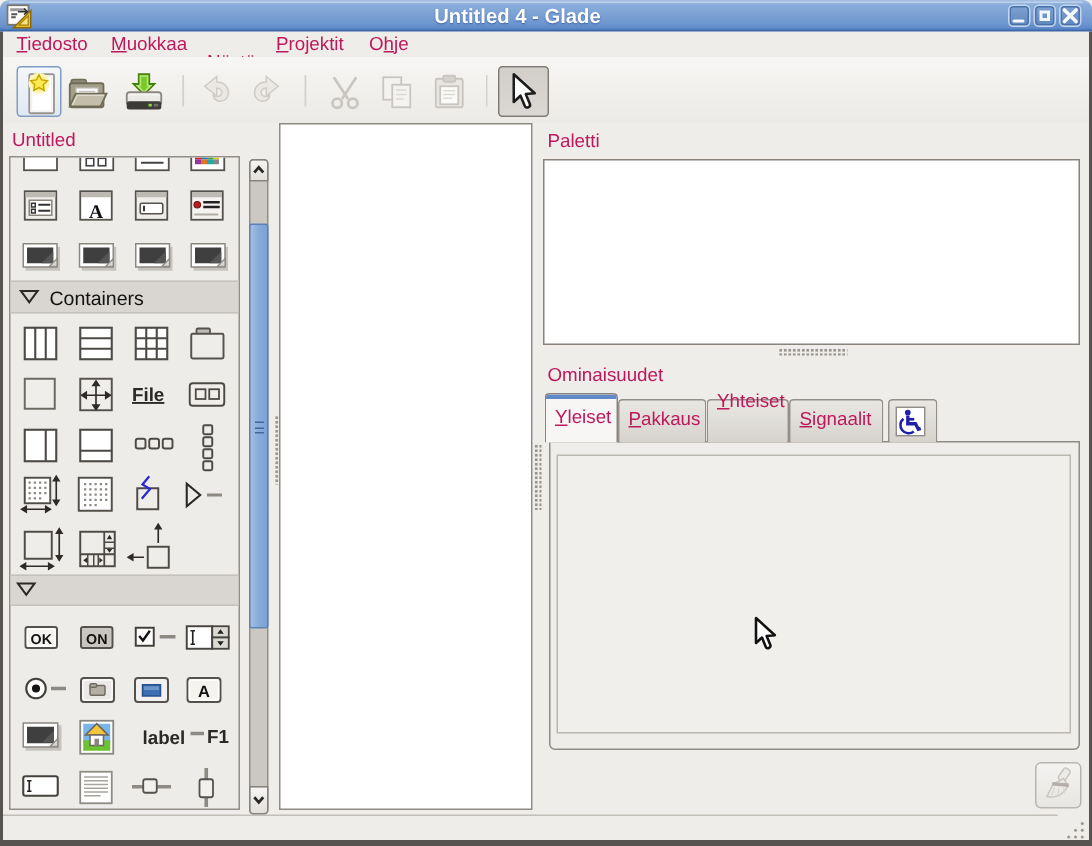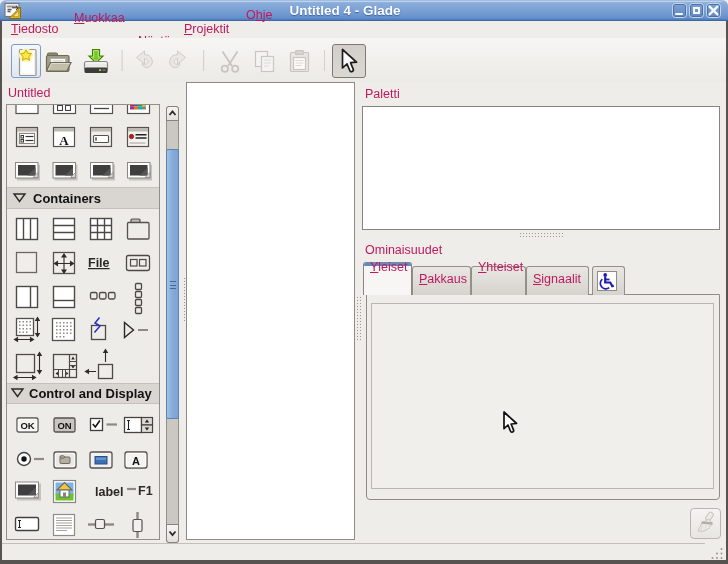--- a/index.html
+++ b/index.html
@@ -32,24 +32,24 @@
 <div class="a" style="left:688.5px;top:3px;width:15px;height:14.5px;border-radius:3.5px;border:1px solid #c3d5ec;background:linear-gradient(#7fa2d1,#5e87c0);box-shadow:inset 0 0 0 1px #4a72a8">
     <div class="a" style="left:3px;top:2.8px;width:7.2px;height:7.2px;border:2px solid #f4f7fb"></div>
   </div>
 <div class="a" style="left:705.5px;top:3px;width:15px;height:14.5px;border-radius:3.5px;border:1px solid #c3d5ec;background:linear-gradient(#7fa2d1,#5e87c0);box-shadow:inset 0 0 0 1px #4a72a8">
   <svg width="13" height="13" style="position:absolute;left:0;top:0">
       <path d="M2.6 2.6L10.4 10.4M10.4 2.6L2.6 10.4" stroke="#f4f7fb" stroke-width="2.4" stroke-linecap="round"></path>
     </svg>
 </div>
 
 <div class="a lbl" style="left:11px;top:22px"><u>T</u>iedosto</div>
-<div class="a lbl" style="left:74px;top:11px"><u>M</u>uokkaa</div>
+<div class="a lbl" style="left:74px;top:22px"><u>M</u>uokkaa</div>
 <div class="a lbl" style="left:138px;top:34px"><u>N</u>äytä</div>
 <div class="a lbl" style="left:184px;top:22px"><u>P</u>rojektit</div>
-<div class="a lbl" style="left:246px;top:8px">O<u>h</u>je</div>
+<div class="a lbl" style="left:246px;top:22px">O<u>h</u>je</div>
 
 <div class="a" style="left:2px;top:38px;width:724px;height:44px;background:linear-gradient(#f7f6f4,#eceae6)"></div>
 
 <div class="a" style="left:11px;top:44px;width:30px;height:34px;border:1px solid #7e9cc4;border-radius:3px;background:linear-gradient(#f4f7fb,#dfe8f3)"></div>
 <svg class="a" style="left:0;top:38px" width="728" height="44" viewBox="0 0 728 44">
 
   <g>
     <rect x="19.5" y="11.5" width="16.5" height="26" fill="#fff" stroke="#98948d" stroke-width="1.2" rx="1"></rect>
     <rect x="21" y="13" width="13.5" height="23" fill="none" stroke="#f2f1ee" stroke-width="1"></rect>
     <circle cx="26" cy="17.5" r="7" fill="#fdf6b4"></circle>
@@ -114,23 +114,22 @@
   <path d="M3.5 1.5 L3.5 20 L8 15.8 L10.8 22.5 Q11.5 24.2 13.2 23.5 Q14.9 22.8 14.2 21.1 L11.5 14.7 L17.5 14.2 Z" fill="#fdfdfd" stroke="#1c1c1c" stroke-width="1.7" stroke-linejoin="round"></path>
 </svg>
 
 <div class="a" style="left:323.5px;top:50px;width:1.2px;height:21px;background:#d5d1cc"></div>
 
 <div class="a lbl" style="left:8px;top:85.5px">Untitled</div>
 
 <div class="a" style="left:6px;top:104px;width:154px;height:436px;border:1px solid #928e88;background:#eeece9;overflow:hidden">
 
   <div class="a" style="left:0;top:82px;width:152px;height:22px;background:#d9d6d1;border-top:1px solid #c5c2bd;border-bottom:1px solid #c5c2bd"></div>
-  <div class="a" style="left:26px;top:86px;font-weight:bold;font-size:13px;color:#111">Containers</div>
+  <div class="a" style="left:26px;top:86px;font-weight:normal;font-size:13px;color:#111">Containers</div>
   <div class="a" style="left:0;top:278px;width:152px;height:21px;background:#d9d6d1;border-top:1px solid #c5c2bd;border-bottom:1px solid #c5c2bd"></div>
-  <div class="a" style="left:22px;top:281px;font-weight:bold;font-size:13px;color:#111">Control and Display</div>
   <svg class="a" style="left:0;top:0" width="154" height="436" viewBox="7 105 154 436">
 
     <polygon points="14,194 25,194 19.5,201.5" fill="none" stroke="#2b2926" stroke-width="1.4"></polygon>
     <polygon points="12,389 23,389 17.5,396.5" fill="none" stroke="#2b2926" stroke-width="1.4"></polygon>
 
     <g>
       <rect x="16" y="93.5" width="22" height="20" fill="#fff" stroke="#55524e" stroke-width="1.2"></rect>
       <rect x="53.5" y="93.5" width="22" height="20" fill="#fff" stroke="#55524e" stroke-width="1.2"></rect>
       <rect x="57.5" y="105.5" width="5" height="5" fill="none" stroke="#444" stroke-width="1.1"></rect>
       <rect x="65.5" y="105.5" width="5" height="5" fill="none" stroke="#444" stroke-width="1.1"></rect>
@@ -423,21 +422,21 @@
 <div class="a" style="left:371px;top:303px;width:343px;height:186px;background:#f1efec;border:1px solid #bab6b0"></div>
 
 <div class="a" style="left:412px;top:265.5px;width:59px;height:29.5px;background:linear-gradient(#e9e7e3,#d6d3cd);border:1px solid #948f89;border-bottom:none;border-radius:3px 3px 0 0"></div>
 <div class="a" style="left:471px;top:265.5px;width:55px;height:29.5px;background:linear-gradient(#e9e7e3,#d6d3cd);border:1px solid #948f89;border-bottom:none;border-radius:3px 3px 0 0"></div>
 <div class="a" style="left:526px;top:265.5px;width:63px;height:29.5px;background:linear-gradient(#e9e7e3,#d6d3cd);border:1px solid #948f89;border-bottom:none;border-radius:3px 3px 0 0"></div>
 <div class="a" style="left:592px;top:265.5px;width:33px;height:29.5px;background:linear-gradient(#e9e7e3,#d6d3cd);border:1px solid #948f89;border-bottom:none;border-radius:3px 3px 0 0"></div>
 
 <div class="a" style="left:363px;top:262px;width:49px;height:33px;background:#f7f6f4;border:1px solid #8a857e;border-bottom:none;border-radius:3px 3px 0 0;overflow:hidden">
   <div class="a" style="left:0;top:0;width:49px;height:3px;background:#5f89c7"></div>
 </div>
-<div class="a lbl" style="left:370px;top:260px"><u>Y</u>leiset</div>
+<div class="a lbl" style="left:370px;top:271px"><u>Y</u>leiset</div>
 <div class="a lbl" style="left:419px;top:272px"><u>P</u>akkaus</div>
 <div class="a lbl" style="left:478px;top:260px"><u>Y</u>hteiset</div>
 <div class="a lbl" style="left:533px;top:272px"><u>S</u>ignaalit</div>
 
 <div class="a" style="left:597px;top:271px;width:20px;height:20px;background:#fff;border:1px solid #8f8b85"></div>
 <svg class="a" style="left:598px;top:272px" width="18" height="18" viewBox="0 0 18 18">
   <circle cx="7.2" cy="3" r="1.9" fill="#1f1fae"></circle>
   <path d="M7.2 5 L7.2 10.5 L12.3 10.5 L14.2 14.2 L15.8 13.6" fill="none" stroke="#1f1fae" stroke-width="2.2"></path>
   <path d="M7.4 7.5 L11.5 7.5" stroke="#1f1fae" stroke-width="1.8"></path>
   <path d="M11.2 15.6 A 5.3 5.3 0 1 1 4.3 7.1" fill="none" stroke="#1f1fae" stroke-width="1.7"></path>

